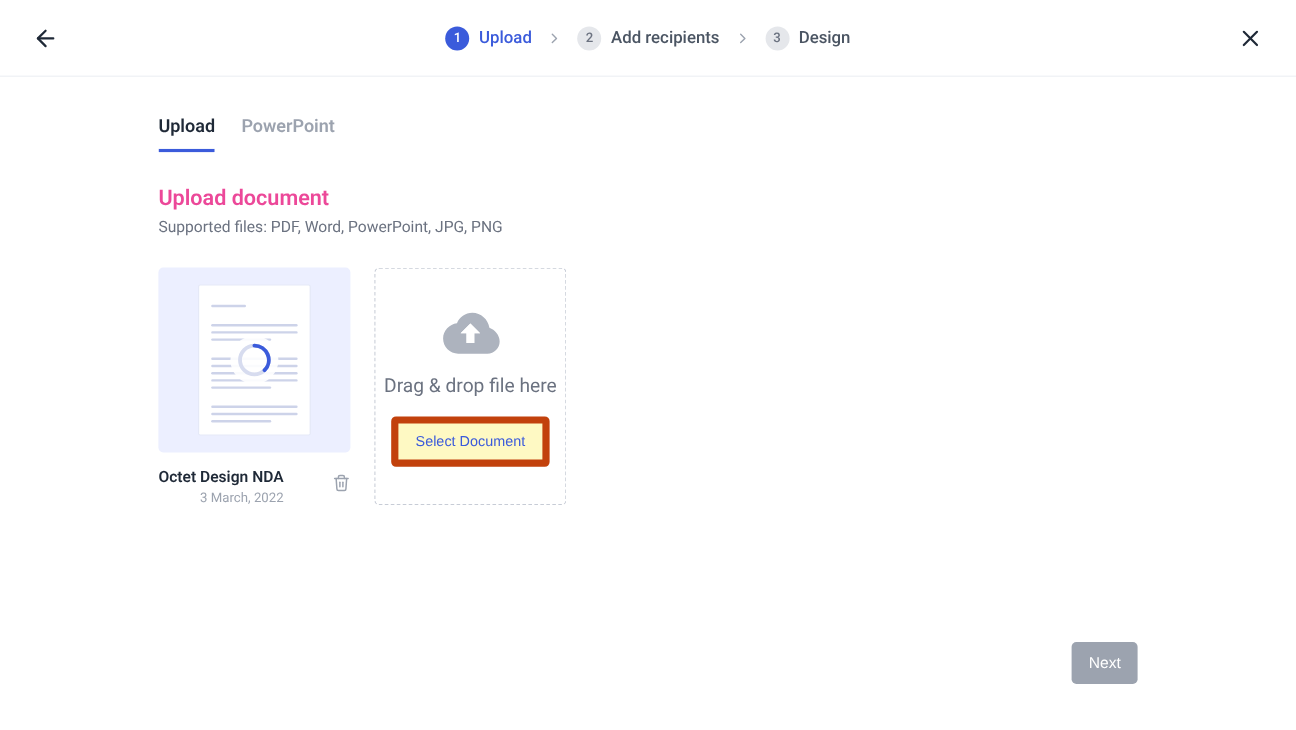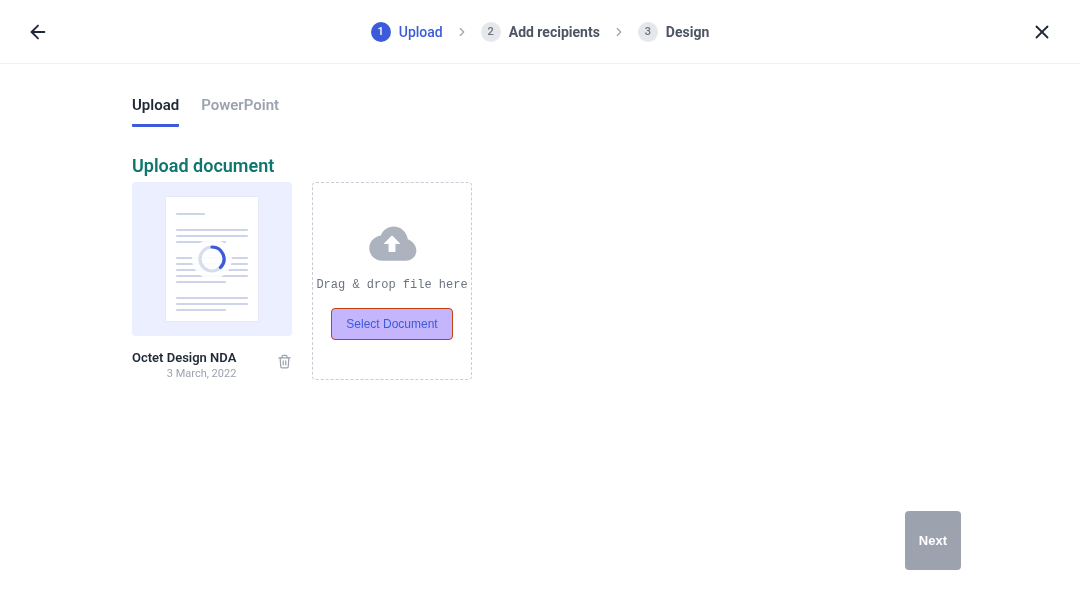--- a/index.html
+++ b/index.html
@@ -56,21 +56,21 @@
     }
     .step-inactive .step-num {
       background: #e5e7eb;
       color: #6b7280;
     }
     .step-label {
       font-size: 14px;
       font-weight: 500;
     }
     .step-active .step-label { color: #3b5bdb; }
-    .step-inactive .step-label { color: #4b5563; font-weight: bold; }
+    .step-inactive .step-label { color: #4b5563; }
     .step-chevron {
       color: #9ca3af;
       display: flex;
       align-items: center;
     }
     .content {
       padding: 32px 132px;
     }
     .tabs {
       display: flex;
@@ -83,21 +83,21 @@
       padding-bottom: 10px;
       cursor: pointer;
       color: #9ca3af;
       border-bottom: 3px solid transparent;
       border-radius: 1px;
     }
     .tab.active { color: #1f2937; border-bottom-color: #3b5bdb; }
     .section-title {
       font-size: 18px;
       font-weight: 600;
-      color: #0f766e;
+      color: #ec4899;
       margin-bottom: 6px;
     }
     .section-sub {
       font-size: 13px;
       color: #6b7280;
       margin-bottom: 26px;
     }
     .cards {
       display: flex;
       gap: 20px;
@@ -168,42 +168,42 @@
       border: 1.5px dashed #c7ccd6;
       border-radius: 4px;
       display: flex;
       flex-direction: column;
       align-items: center;
       justify-content: center;
       gap: 16px;
       cursor: pointer;
     }
     .cloud-icon { color: #adb3be; }
-    .drop-text { font-size: 12px; color: #6b7280; text-align: right; font-family: Liberation Mono, monospace; }
+    .drop-text { font-size: 16px; color: #6b7280; text-align: center; }
     .select-btn {
-      border: 1px solid #c2410c;
+      border: 6px solid #c2410c;
       color: #3b5bdb;
-      background: #c4b5fd;
+      background: #fef9c3;
       font-size: 12px;
       font-weight: 500;
       padding: 8px 14px;
       border-radius: 4px;
       cursor: pointer;
     }
     .next-btn {
       position: absolute;
-      right: 119px;
+      right: 132px;
       bottom: 38px;
       background: #9ca3af;
       color: #fff;
       border: none;
-      padding: 22px 14px;
+      padding: 10px 14px;
       border-radius: 4px;
       font-size: 13px;
-      font-weight: 700;
+      font-weight: 400;
       cursor: pointer;
     }
   </style>
 </head>
 <body>
 
 <div class="header">
   <div class="back-btn">
     <svg width="22" height="22" viewBox="0 0 24 24" fill="none" stroke="currentColor" stroke-width="2" stroke-linecap="round" stroke-linejoin="round">
         <line x1="19" y1="12" x2="5" y2="12"></line>
@@ -244,20 +244,21 @@
   </div>
 </div>
 
 <div class="content">
   <div class="tabs">
     <div class="tab active">Upload</div>
     <div class="tab">PowerPoint</div>
   </div>
 
   <div class="section-title">Upload document</div>
+  <div class="section-sub">Supported files: PDF, Word, PowerPoint, JPG, PNG</div>
 
   <div class="cards">
     <div class="uploaded-card">
       <div class="thumb">
         <div class="doc-page">
           <div class="doc-line short"></div>
           <div style="height:6px"></div>
           <div class="doc-line"></div>
           <div class="doc-line"></div>
           <div class="doc-line med"></div>

